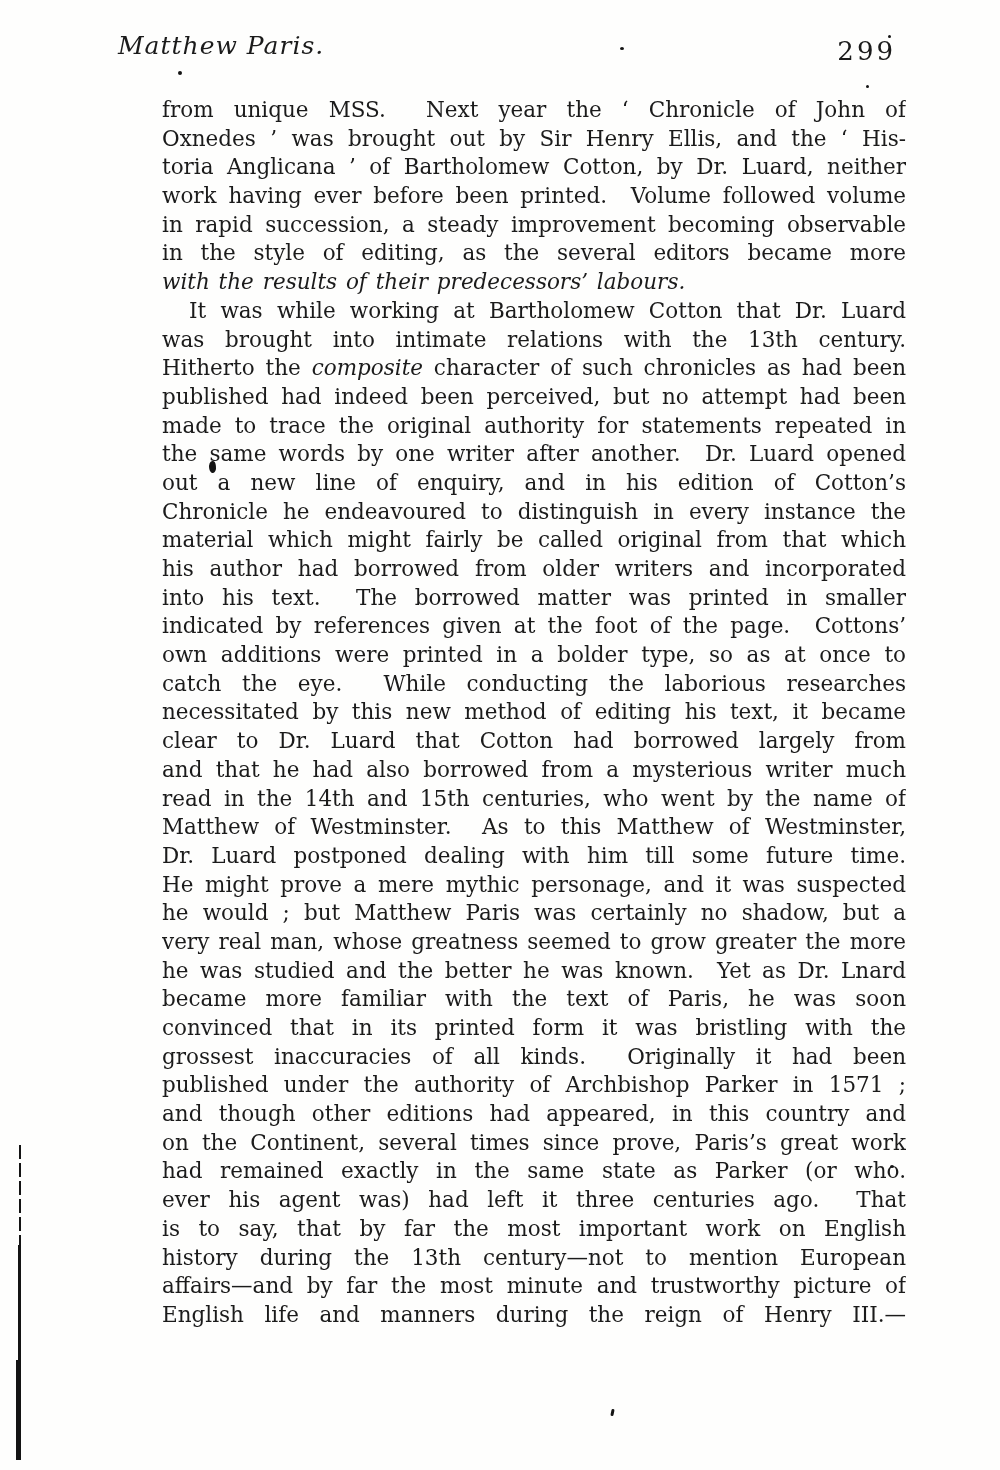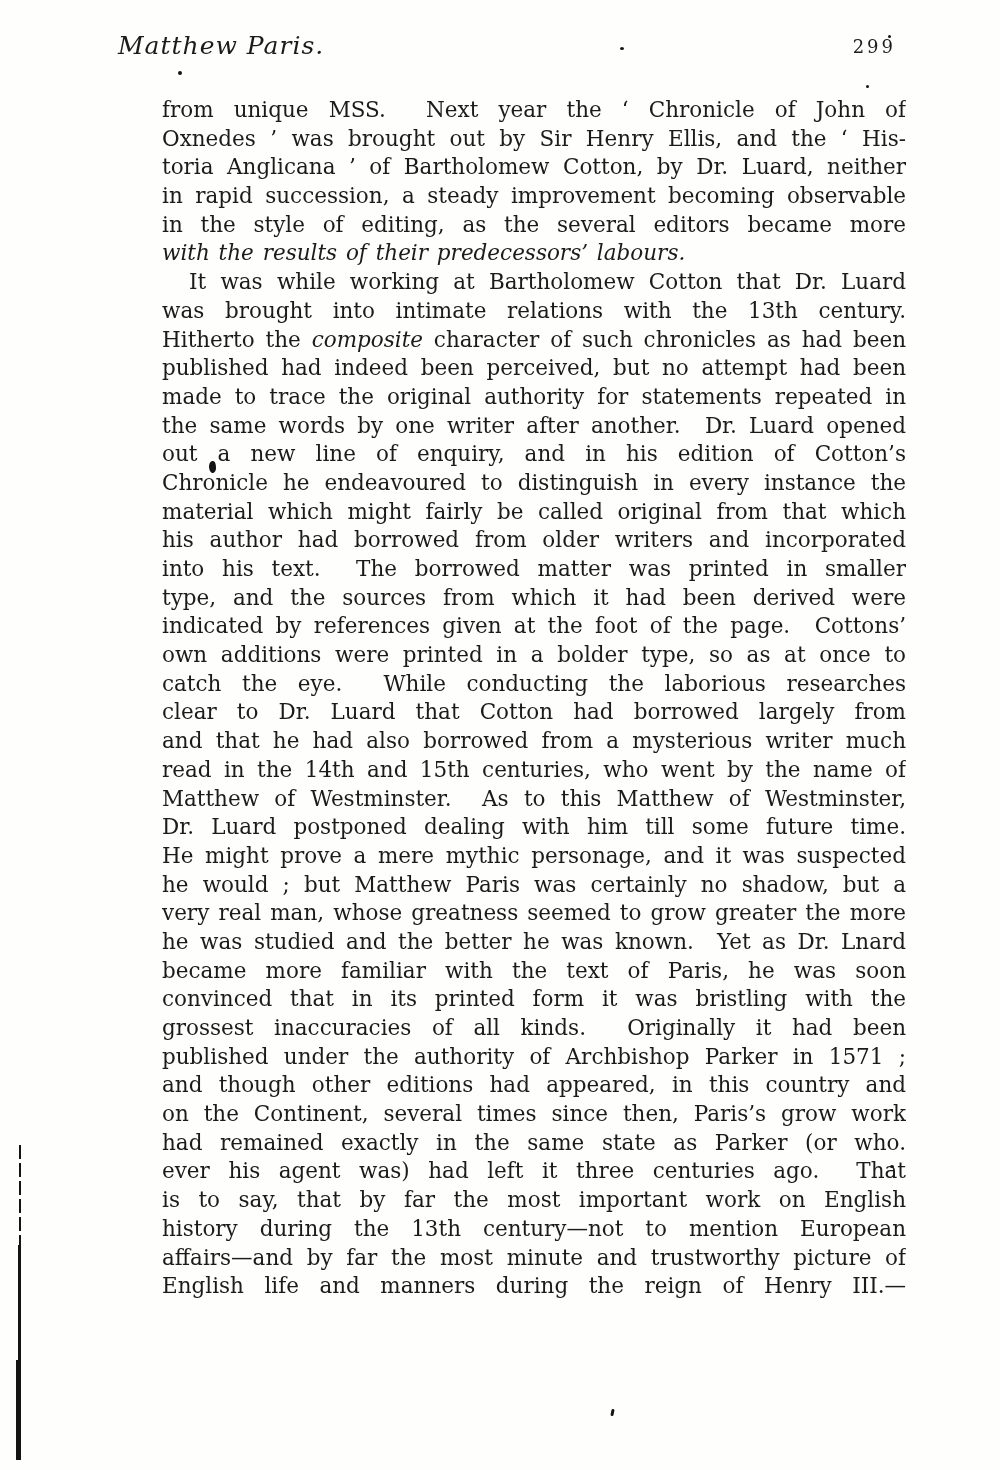--- a/index.html
+++ b/index.html
@@ -15,21 +15,21 @@
   
   .header{position:absolute;top:31px;left:118px;width:788px;height:40px;}
   .title{
     text-align:left;
     font-style:italic;
     font-size:25px;
     letter-spacing:1px;
   }
   .pagenum{
     position:absolute;right:10px;top:5px;
-    font-size:18px;letter-spacing:3px;
+    font-size:26px;letter-spacing:3px;
   }
   
   .bodytext{
     position:absolute;top:96px;left:118px;width:788px;
     font-size:21.5px;
     word-spacing:2px;
   }
   .line{
     height:28.7px;line-height:28.7px;
     text-align:justify;
@@ -62,53 +62,54 @@
 
   <div class="header">
     <div class="title">Matthew Paris.</div>
     <div class="pagenum">299</div>
   </div>
 
   <div class="bodytext">
       <div class="line">from unique MSS.&nbsp; Next year the ‘ Chronicle of John of</div>
       <div class="line">Oxnedes ’ was brought out by Sir Henry Ellis, and the ‘ His-</div>
       <div class="line">toria Anglicana ’ of Bartholomew Cotton, by Dr. Luard, neither</div>
+      <div class="line">work having ever before been printed.&nbsp; Volume followed volume</div>
       <div class="line">in rapid succession, a steady improvement becoming observable</div>
       <div class="line">in the style of editing, as the several editors became more familiar</div>
       <div class="line last">with the results of their predecessors’ labours.</div>
       <div class="line indent">It was while working at Bartholomew Cotton that Dr. Luard</div>
       <div class="line">was brought into intimate relations with the 13th century.</div>
       <div class="line">Hitherto the <em>composite</em> character of such chronicles as had been</div>
       <div class="line">published had indeed been perceived, but no attempt had been</div>
       <div class="line">made to trace the original authority for statements repeated in</div>
       <div class="line">the same words by one writer after another.&nbsp; Dr. Luard opened</div>
       <div class="line">out a new line of enquiry, and in his edition of Cotton’s</div>
       <div class="line">Chronicle he endeavoured to distinguish in every instance the</div>
       <div class="line">material which might fairly be called original from that which</div>
       <div class="line">his author had borrowed from older writers and incorporated</div>
       <div class="line">into his text.&nbsp; The borrowed matter was printed in smaller</div>
-      <div class="line">type, and the sources from which it had been derived were</div>
       <div class="line">indicated by references given at the foot of the page.&nbsp; Cottons’</div>
       <div class="line">own additions were printed in a bolder type, so as at once to</div>
       <div class="line">catch the eye.&nbsp; While conducting the laborious researches</div>
+      <div class="line">necessitated by this new method of editing his text, it became</div>
       <div class="line">clear to Dr. Luard that Cotton had borrowed largely from</div>
       <div class="line">and that he had also borrowed from a mysterious writer much</div>
       <div class="line">read in the 14th and 15th centuries, who went by the name of</div>
       <div class="line">Matthew of Westminster.&nbsp; As to this Matthew of Westminster,</div>
       <div class="line">Dr. Luard postponed dealing with him till some future time.</div>
       <div class="line">He might prove a mere mythic personage, and it was suspected</div>
       <div class="line">he would ; but Matthew Paris was certainly no shadow, but a</div>
       <div class="line">very real man, whose greatness seemed to grow greater the more</div>
       <div class="line">he was studied and the better he was known.&nbsp; Yet as Dr. Lnard</div>
       <div class="line">became more familiar with the text of Paris, he was soon</div>
       <div class="line">convinced that in its printed form it was bristling with the</div>
       <div class="line">grossest inaccuracies of all kinds.&nbsp; Originally it had been</div>
       <div class="line">published under the authority of Archbishop Parker in 1571 ;</div>
       <div class="line">and though other editions had appeared, in this country and</div>
-      <div class="line">on the Continent, several times since then, Paris’s grow work</div>
+      <div class="line">on the Continent, several times since prove, Paris’s great work</div>
       <div class="line">had remained exactly in the same state as Parker (or who.</div>
       <div class="line">ever his agent was) had left it three centuries ago.&nbsp; That</div>
       <div class="line">is to say, that by far the most important work on English</div>
       <div class="line">history during the 13th century—not to mention European</div>
       <div class="line">affairs—and by far the most minute and trustworthy picture of</div>
       <div class="line">English life and manners during the reign of Henry III.—</div>
     </div>
 
   <div class="artifact gutter-1"></div>
   <div class="artifact gutter-2"></div>

